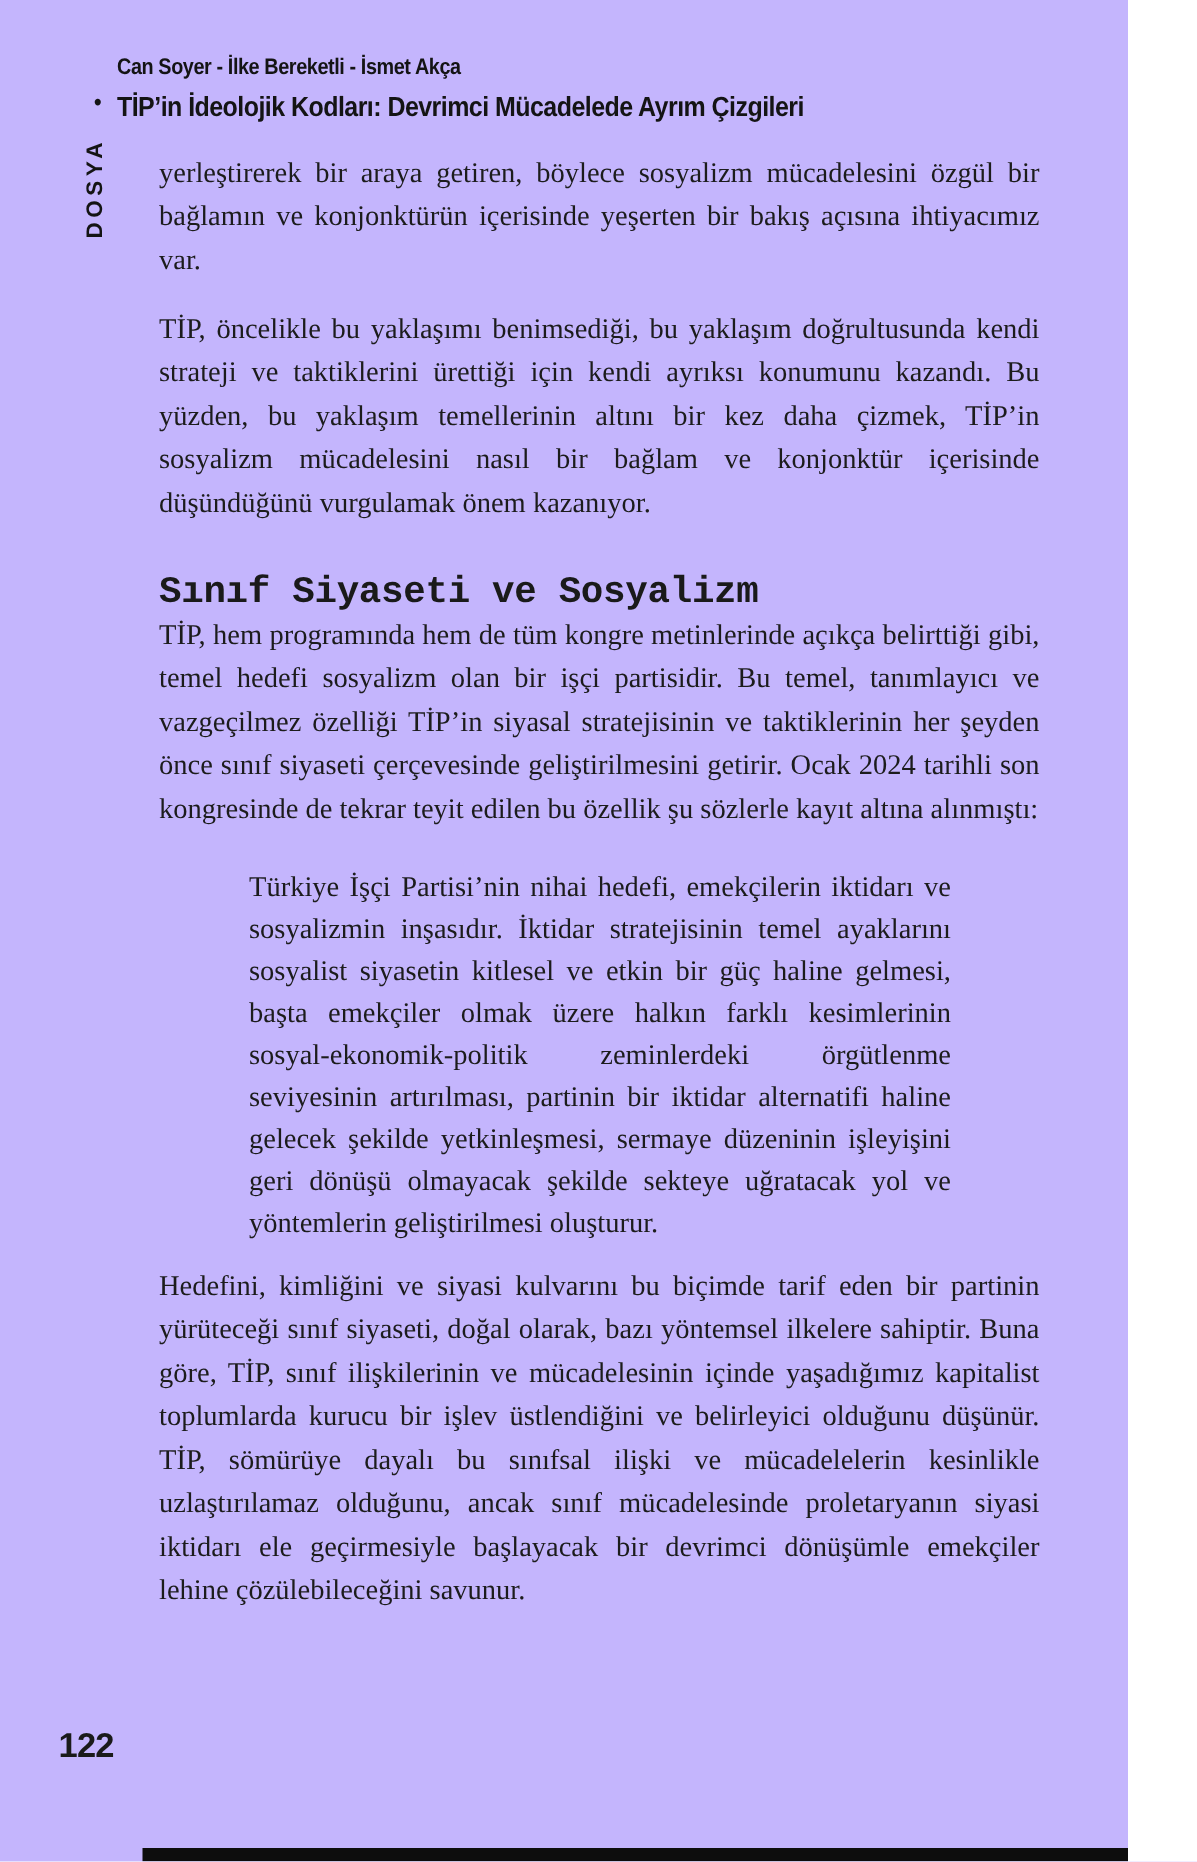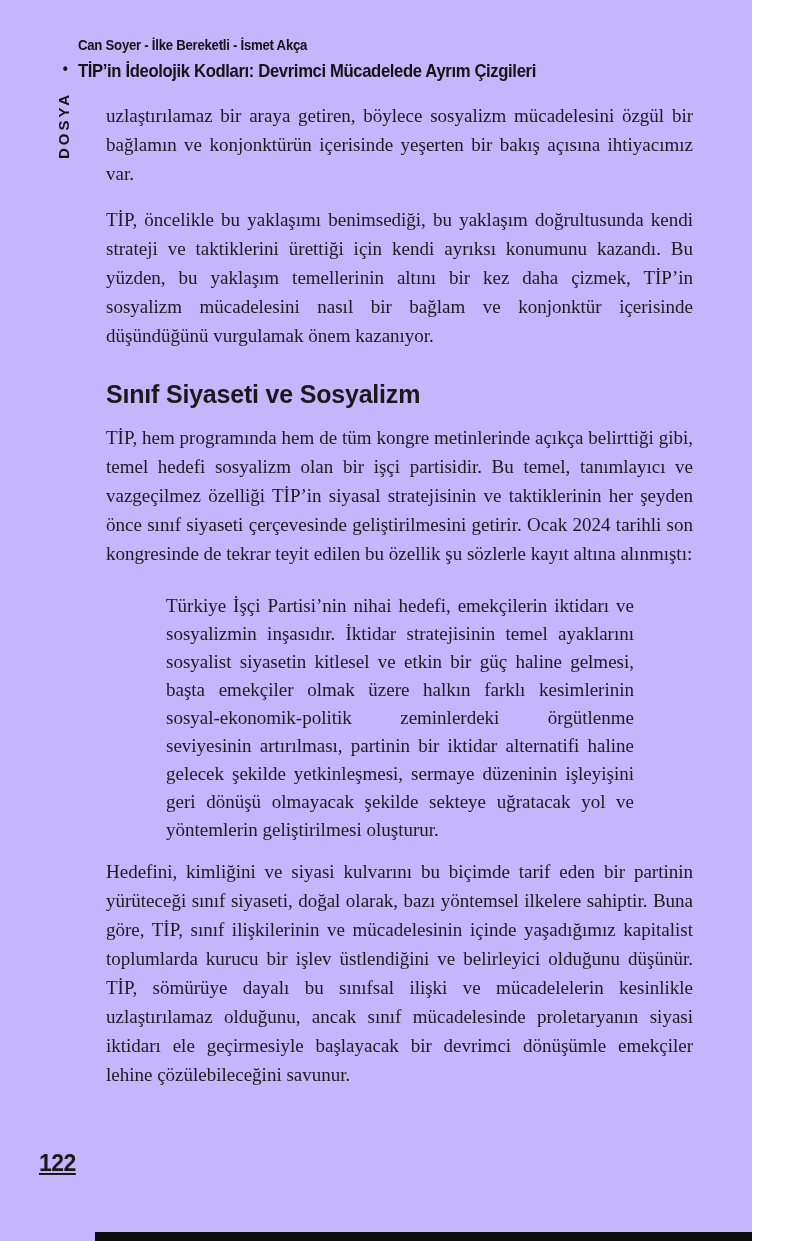--- a/index.html
+++ b/index.html
@@ -76,46 +76,45 @@
     width: 587px;
   }
   .body-para {
     font-size: 19px;
     line-height: 29px;
     text-align: justify;
     color: #1c1c1c;
     margin: 0 0 17px 0;
   }
   .section-heading {
-    font-family: Liberation Sans, sans-serif;
+    font-family: Liberation Mono, monospace;
     font-size: 25px;
     font-weight: 600;
     letter-spacing: -0.2px;
     color: #1a1a1a;
-    margin: 30px 0 14px 0;
+    margin: 30px 0 0 0;
   }
   .quote-block {
     margin: 24px 0 13px 60px;
     width: 468px;
     font-size: 19px;
     line-height: 28px;
     text-align: justify;
     color: #1c1c1c;
   }
   
   .page-number {
     position: absolute;
     left: 39px;
     top: 1150px;
     font-family: "Liberation Sans", sans-serif;
     font-size: 23px;
     font-weight: 700;
     letter-spacing: -0.5px;
     color: #1a1a1a;
-    text-decoration: underline;
   }
   .bottom-rule {
     position: absolute;
     left: 95px;
     right: 0;
     bottom: 0;
     height: 9px;
     background: #0d0d0d;
   }
 </style>
@@ -130,21 +129,21 @@
       <span class="title-line-inner">
         <span class="title-bullet">•</span><span>TİP’in İdeolojik Kodları: Devrimci Mücadelede Ayrım Çizgileri</span>
       </span>
     </div>
   </div>
 
   <div class="section-tag">DOSYA</div>
 
   <div class="body-column">
 
-    <p class="body-para">uzlaştırılamaz bir araya getiren, böylece sosyalizm mücadelesini özgül bir bağlamın ve konjonktürün içerisinde yeşerten bir bakış açısına ihtiyacımız var.</p>
+    <p class="body-para">yerleştirerek bir araya getiren, böylece sosyalizm mücadelesini özgül bir bağlamın ve konjonktürün içerisinde yeşerten bir bakış açısına ihtiyacımız var.</p>
 
     <p class="body-para">TİP, öncelikle bu yaklaşımı benimsediği, bu yaklaşım doğrultusunda kendi strateji ve taktiklerini ürettiği için kendi ayrıksı konumunu kazandı. Bu yüzden, bu yaklaşım temellerinin altını bir kez daha çizmek, TİP’in sosyalizm mücadelesini nasıl bir bağlam ve konjonktür içerisinde düşündüğünü vurgulamak önem kazanıyor.</p>
 
     <h2 class="section-heading">Sınıf Siyaseti ve Sosyalizm</h2>
 
     <p class="body-para">TİP, hem programında hem de tüm kongre metinlerinde açıkça belirttiği gibi, temel hedefi sosyalizm olan bir işçi partisidir. Bu temel, tanımlayıcı ve vazgeçilmez özelliği TİP’in siyasal stratejisinin ve taktiklerinin her şeyden önce sınıf siyaseti çerçevesinde geliştirilmesini getirir. Ocak 2024 tarihli son kongresinde de tekrar teyit edilen bu özellik şu sözlerle kayıt altına alınmıştı:</p>
 
     <div class="quote-block">Türkiye İşçi Partisi’nin nihai hedefi, emekçilerin iktidarı ve sosyalizmin inşasıdır. İktidar stratejisinin temel ayaklarını sosyalist siyasetin kitlesel ve etkin bir güç haline gelmesi, başta emekçiler olmak üzere halkın farklı kesimlerinin sosyal-ekonomik-politik zeminlerdeki örgütlenme seviyesinin artırılması, partinin bir iktidar alternatifi haline gelecek şekilde yetkinleşmesi, sermaye düzeninin işleyişini geri dönüşü olmayacak şekilde sekteye uğratacak yol ve yöntemlerin geliştirilmesi oluşturur.</div>
 
     <p class="body-para">Hedefini, kimliğini ve siyasi kulvarını bu biçimde tarif eden bir partinin yürüteceği sınıf siyaseti, doğal olarak, bazı yöntemsel ilkelere sahiptir. Buna göre, TİP, sınıf ilişkilerinin ve mücadelesinin içinde yaşadığımız kapitalist toplumlarda kurucu bir işlev üstlendiğini ve belirleyici olduğunu düşünür. TİP, sömürüye dayalı bu sınıfsal ilişki ve mücadelelerin kesinlikle uzlaştırılamaz olduğunu, ancak sınıf mücadelesinde proletaryanın siyasi iktidarı ele geçirmesiyle başlayacak bir devrimci dönüşümle emekçiler lehine çözülebileceğini savunur.</p>

